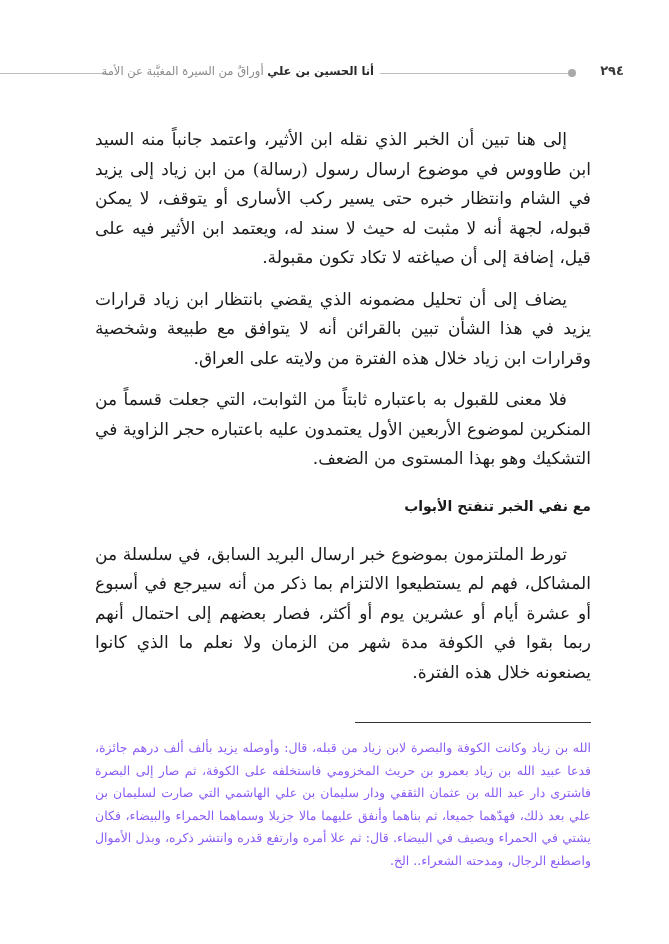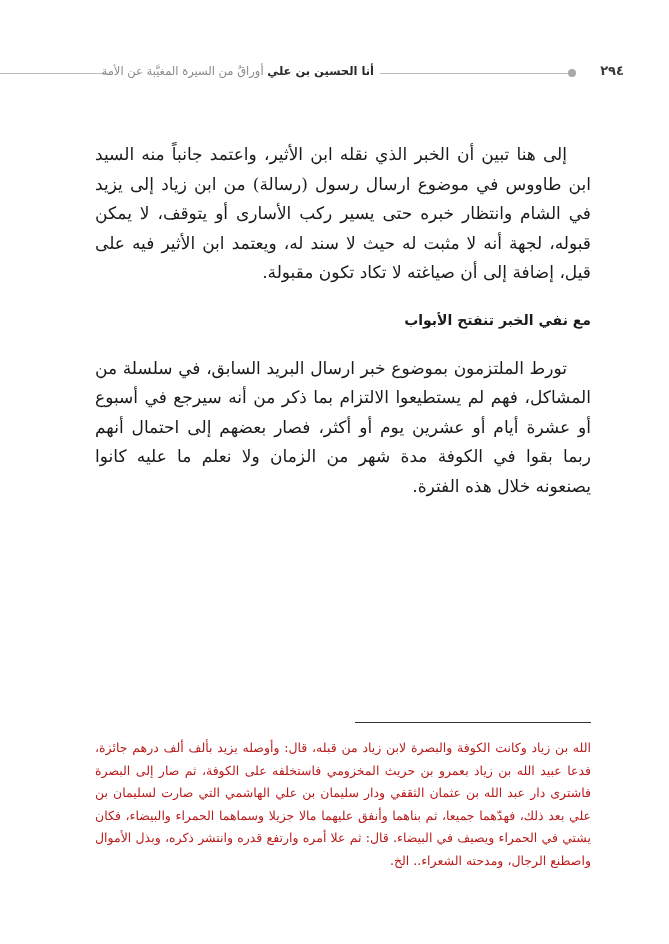--- a/index.html
+++ b/index.html
@@ -80,21 +80,21 @@
       top: 125px;
       left: 95px;
       width: 496px;
       direction: rtl;
       text-align: justify;
       text-align-last: right;
     }
     .para {
       font-size: 17px;
       line-height: 29.5px;
-      margin: 15px 0 12px 0;
+      margin: 0 0 12px 0;
       text-indent: 24px;
     }
     .heading {
       font-family: "DejaVu Sans", sans-serif;
       font-weight: bold;
       font-size: 14px;
       margin: 18px 0 20px 0;
       line-height: 28px;
     }
     .footnote-sep {
@@ -108,38 +108,40 @@
     .footnote {
       position: absolute;
       top: 737px;
       left: 95px;
       width: 496px;
       direction: rtl;
       text-align: justify;
       text-align-last: right;
       font-size: 12.5px;
       line-height: 22.5px;
-      color: #b91c1c;
+      color: #8b5cf6;
       margin: 0;
     }
   </style>
 </head>
 <body>
 
 <div class="header">
   <div class="line-left"></div>
   <div class="title">
     <b>أنا الحسين بن علي</b>
     <span>أوراقٌ من السيرة المغيَّبة عن الأمة</span>
   </div>
   <div class="line-right"></div>
   <div class="dot"></div>
   <div class="page-num">٢٩٤</div>
 </div>
 
 <div class="content">
   <p class="para">إلى هنا تبين أن الخبر الذي نقله ابن الأثير، واعتمد جانباً منه السيد ابن طاووس في موضوع ارسال رسول (رسالة) من ابن زياد إلى يزيد في الشام وانتظار خبره حتى يسير ركب الأسارى أو يتوقف، لا يمكن قبوله، لجهة أنه لا مثبت له حيث لا سند له، ويعتمد ابن الأثير فيه على قيل، إضافة إلى أن صياغته لا تكاد تكون مقبولة.</p>
+  <p class="para">يضاف إلى أن تحليل مضمونه الذي يقضي بانتظار ابن زياد قرارات يزيد في هذا الشأن تبين بالقرائن أنه لا يتوافق مع طبيعة وشخصية وقرارات ابن زياد خلال هذه الفترة من ولايته على العراق.</p>
+  <p class="para">فلا معنى للقبول به باعتباره ثابتاً من الثوابت، التي جعلت قسماً من المنكرين لموضوع الأربعين الأول يعتمدون عليه باعتباره حجر الزاوية في التشكيك وهو بهذا المستوى من الضعف.</p>
   <h2 class="heading">مع نفي الخبر تنفتح الأبواب</h2>
-  <p class="para">تورط الملتزمون بموضوع خبر ارسال البريد السابق، في سلسلة من المشاكل، فهم لم يستطيعوا الالتزام بما ذكر من أنه سيرجع في أسبوع أو عشرة أيام أو عشرين يوم أو أكثر، فصار بعضهم إلى احتمال أنهم ربما بقوا في الكوفة مدة شهر من الزمان ولا نعلم ما عليه كانوا يصنعونه خلال هذه الفترة.</p>
+  <p class="para">تورط الملتزمون بموضوع خبر ارسال البريد السابق، في سلسلة من المشاكل، فهم لم يستطيعوا الالتزام بما ذكر من أنه سيرجع في أسبوع أو عشرة أيام أو عشرين يوم أو أكثر، فصار بعضهم إلى احتمال أنهم ربما بقوا في الكوفة مدة شهر من الزمان ولا نعلم ما الذي كانوا يصنعونه خلال هذه الفترة.</p>
 </div>
 
 <div class="footnote-sep"></div>
 <p class="footnote">الله بن زياد وكانت الكوفة والبصرة لابن زياد من قبله، قال: وأوصله يزيد بألف ألف درهم جائزة، فدعا عبيد الله بن زياد بعمرو بن حريث المخزومي فاستخلفه على الكوفة، ثم صار إلى البصرة فاشترى دار عبد الله بن عثمان الثقفي ودار سليمان بن علي الهاشمي التي صارت لسليمان بن علي بعد ذلك، فهدّهما جميعا، ثم بناهما وأنفق عليهما مالا جزيلا وسماهما الحمراء والبيضاء، فكان يشتي في الحمراء ويصيف في البيضاء. قال: ثم علا أمره وارتفع قدره وانتشر ذكره، وبذل الأموال واصطنع الرجال، ومدحته الشعراء.. الخ.</p>
 
 </body></html>

